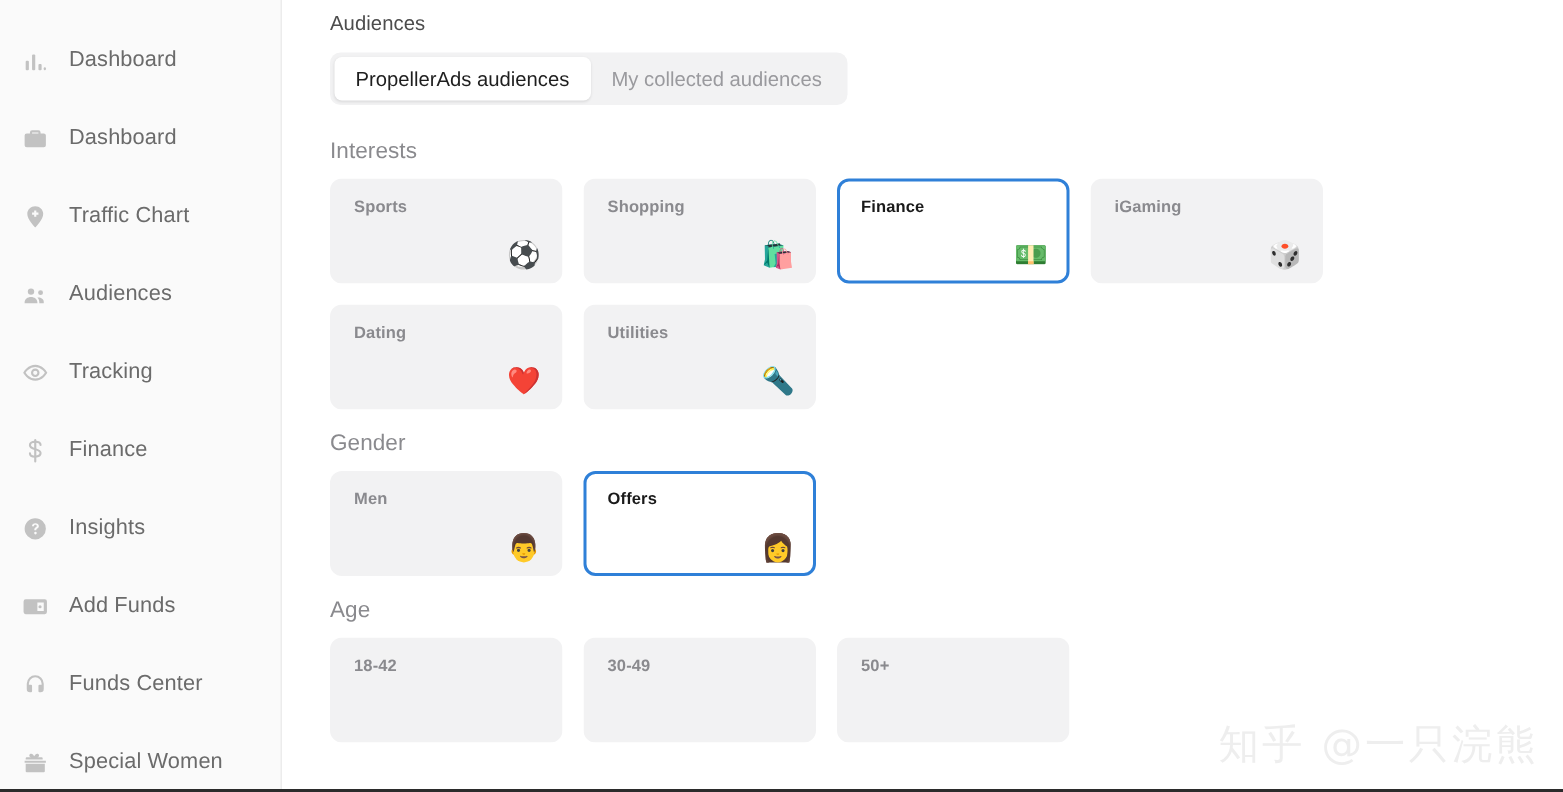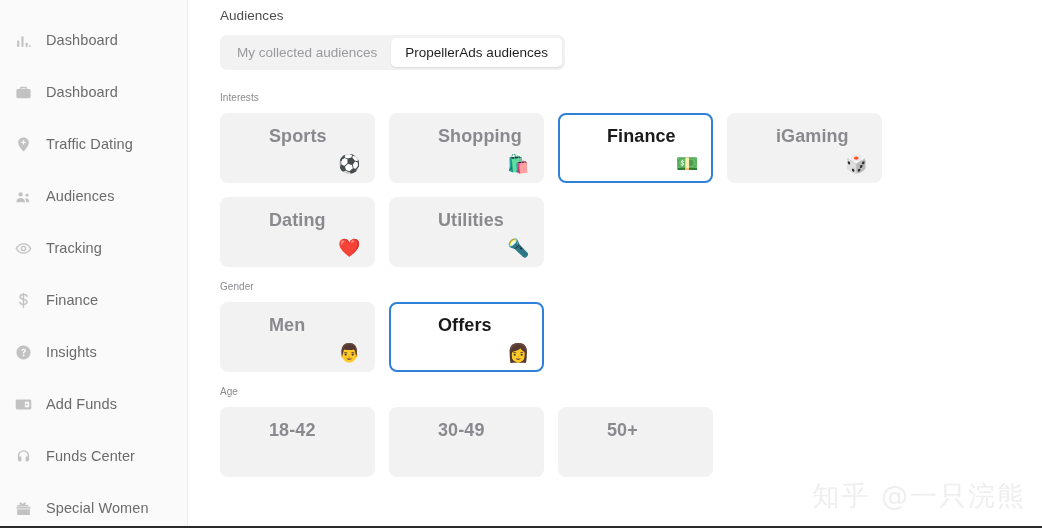--- a/index.html
+++ b/index.html
@@ -72,21 +72,21 @@
     cursor: pointer;
     white-space: nowrap;
   }
   .tab.active {
     background: #ffffff;
     color: #1f1f1f;
     box-shadow: 0 1px 2px rgba(0,0,0,.10);
   }
 
   .section-label {
-    font-size: 10px;
+    font-size: 15px;
     color: #8a8a8e;
     margin-bottom: 10px;
     letter-spacing: 0.05px;
   }
   .section { margin-bottom: 14px; }
 
   .card-row {
     display: flex;
     gap: 14px;
     margin-bottom: 14px;
@@ -96,25 +96,24 @@
     width: 155px;
     height: 70px;
     background: #f2f2f3;
     border: 2px solid transparent;
     border-radius: 8px;
     padding: 11px 14px;
     cursor: pointer;
     flex: 0 0 155px;
   }
   .card-title {
-    font-size: 18px;
+    font-size: 11px;
     font-weight: bold;
     color: #8a8a8e;
     letter-spacing: 0.1px;
-    margin-left: 33px;
   }
   .card.selected {
     background: #ffffff;
     border-color: #2f80d8;
   }
   .card.selected .card-title { color: #1a1a1a; }
   .card-emoji {
     position: absolute;
     right: 12px;
     bottom: 8px;
@@ -166,21 +165,21 @@
             </svg>
           </span>
           <span class="nav-label">Dashboard</span>
         </div>
         <div class="nav-item">
           <span class="nav-icon">
             <svg viewBox="0 0 24 24" fill="currentColor">
               <path d="M12 2C7.9 2 4.5 5.2 4.5 9.2c0 5.3 6.6 12 7 12.4.3.3.7.3 1 0 .4-.4 7-7.1 7-12.4C19.5 5.2 16.1 2 12 2zm1 6h2v2h-2v2h-2v-2H9V8h2V6h2v2z"></path>
             </svg>
           </span>
-          <span class="nav-label">Traffic Dating</span>
+          <span class="nav-label">Traffic Chart</span>
         </div>
         <div class="nav-item">
           <span class="nav-icon">
             <svg viewBox="0 0 24 24" fill="currentColor">
               <circle cx="8" cy="9" r="3"></circle>
               <circle cx="17" cy="10" r="2.3"></circle>
               <path d="M2 19c0-3 2.7-5 6-5s6 2 6 5v1H2v-1zM15 14.5c2.6 0 5 1.6 5 4v1.5h-4.2v-1c0-1.7-.7-3.2-1.8-4.3.3-.1.7-.2 1-.2z"></path>
             </svg>
           </span>
           <span class="nav-label">Audiences</span>
@@ -235,22 +234,22 @@
           </span>
           <span class="nav-label">Special Women</span>
         </div>
       </div>
   </nav>
 
   <main class="main">
     <div class="page-title">Audiences</div>
 
     <div class="tabs">
+      <div class="tab active">PropellerAds audiences</div>
       <div class="tab">My collected audiences</div>
-      <div class="tab active">PropellerAds audiences</div>
     </div>
 
     <div class="section">
       <div class="section-label">Interests</div>
       <div id="interests-rows">
           <div class="card-row">
             <div class="card">
               <div class="card-title">Sports</div>
               <div class="card-emoji">⚽</div>
             </div>

